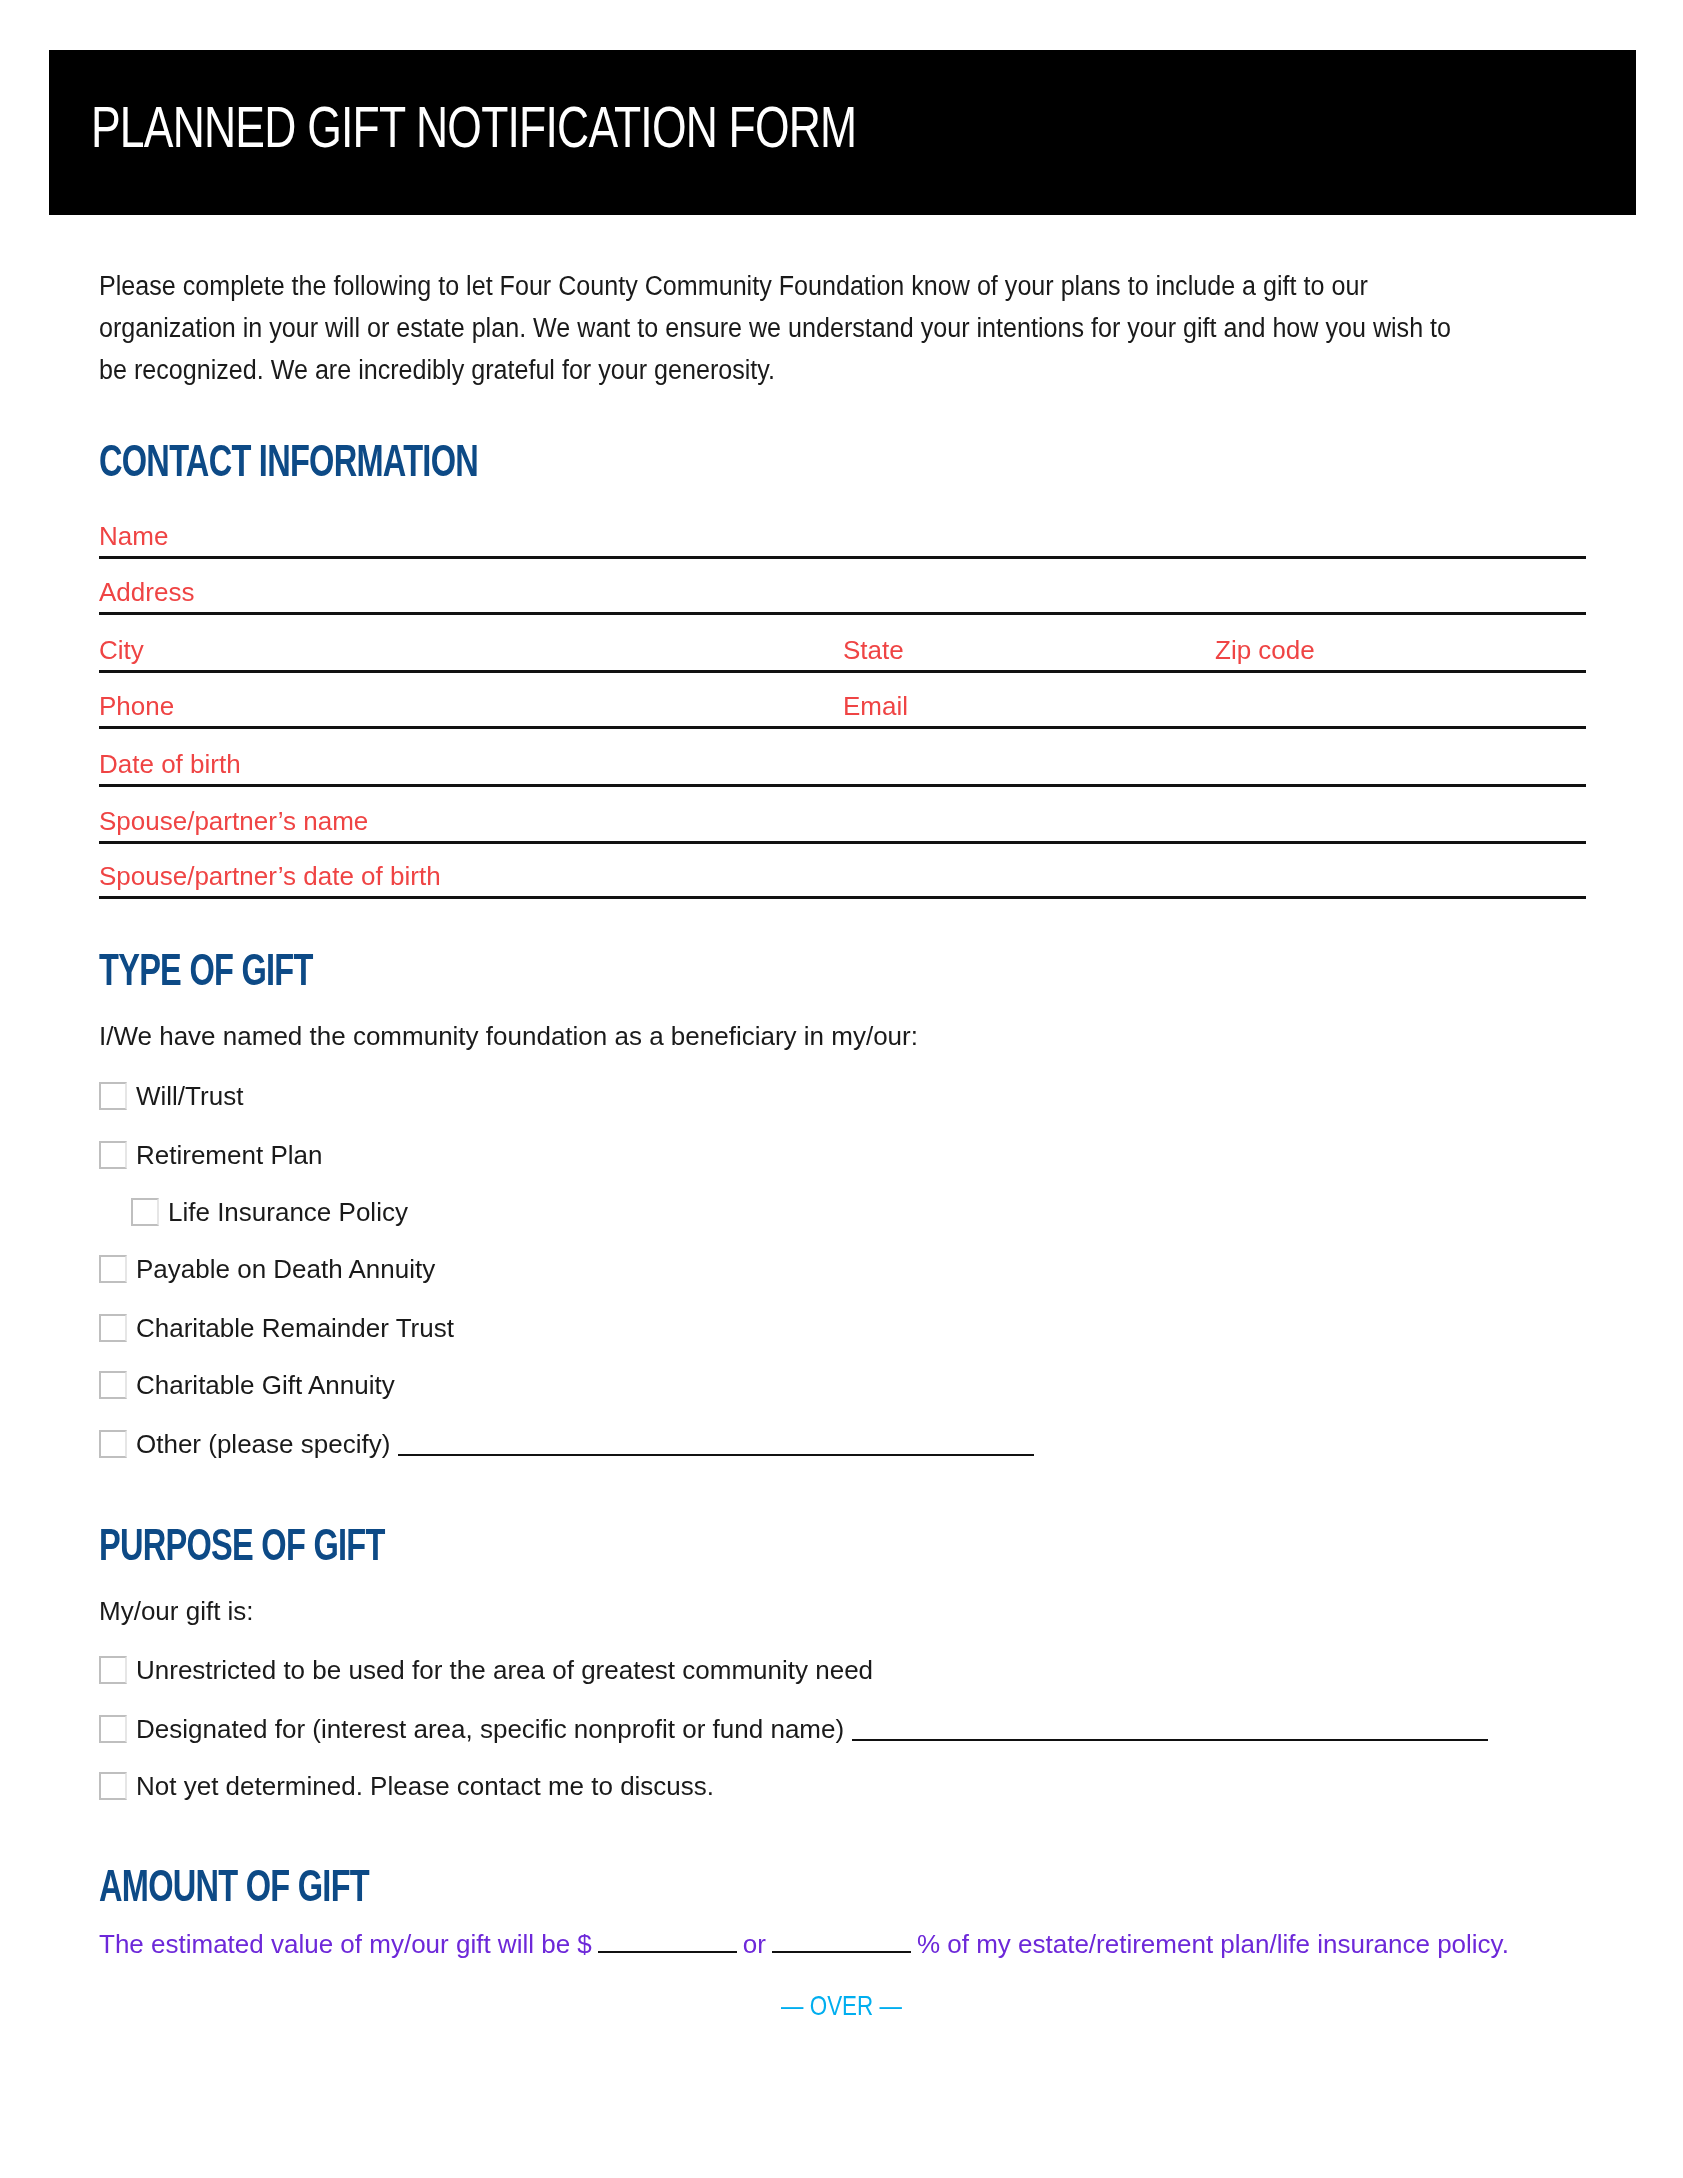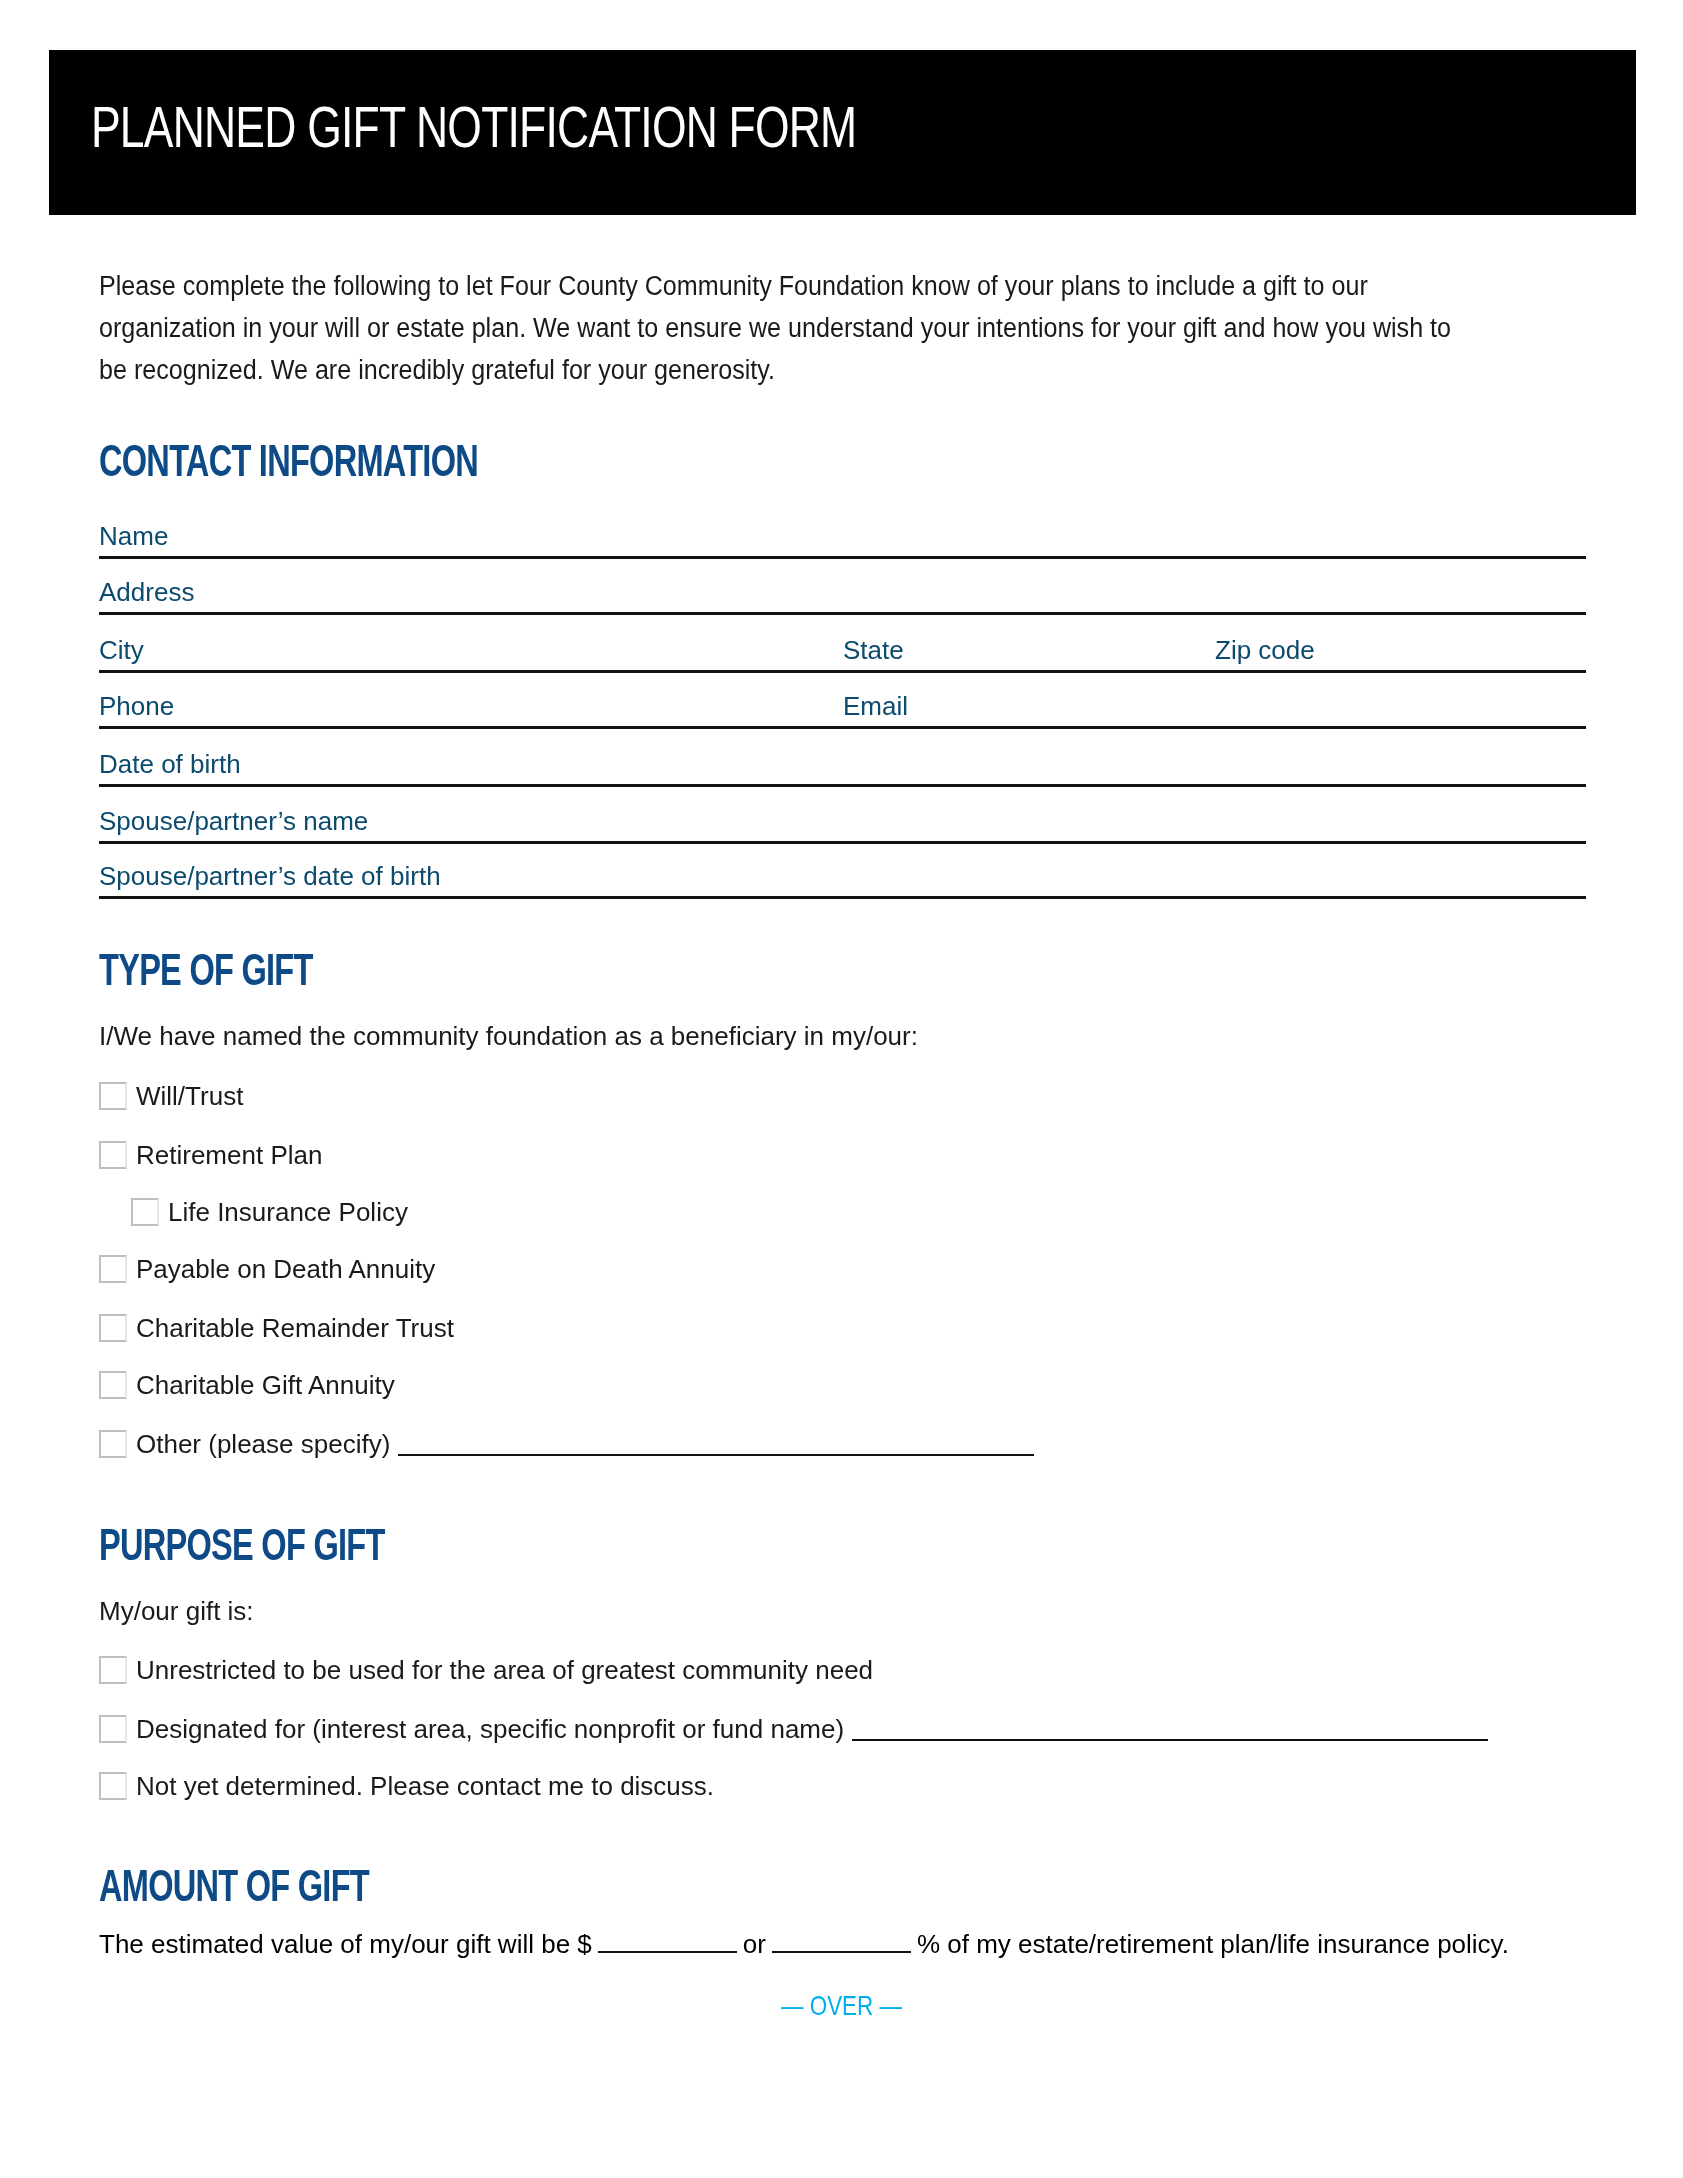--- a/index.html
+++ b/index.html
@@ -27,42 +27,42 @@
     position: absolute; left: 99px;
     font-family: "Liberation Sans Narrow", "Liberation Sans", sans-serif;
     font-size: 44px; color: #0d4a86; font-weight: bold; letter-spacing: -1px;
     transform: scaleX(0.74); transform-origin: left center; white-space: nowrap;
   }
   .field-row {
     position: absolute; left: 99px; width: 1487px; height: 48px;
     border-bottom: 3px solid #111;
   }
   .field-label {
-    position: absolute; bottom: 4px; font-size: 26px; color: #0c4a6e;
+    position: absolute; bottom: 4px; font-size: 26px; color: #ef4444;
     white-space: nowrap;
   }
   .text-line {
     position: absolute; left: 99px; font-size: 26px; color: #1a1a1a; white-space: nowrap;
   }
   .check-row {
     position: absolute; left: 99px; height: 34px; display: flex; align-items: center;
     white-space: nowrap;
   }
   .checkbox {
     width: 28px; height: 28px; box-sizing: border-box;
     border: 2px solid #bfbfbf; border-right-color: #e6e6e6; margin-right: 9px;
     background: #fff; flex: none;
   }
   .check-label { font-size: 26px; color: #1a1a1a; }
   .blank {
     display: inline-block; border-bottom: 2px solid #111; height: 22px; vertical-align: baseline;
     margin-left: 8px;
   }
   .amount-line {
-    position: absolute; left: 99px; top: 1929px; font-size: 26px; color: #000000; white-space: nowrap;
+    position: absolute; left: 99px; top: 1929px; font-size: 26px; color: #6d28d9; white-space: nowrap;
   }
   .amount-line .blank { margin: 0 6px; }
   .over {
     position: absolute; left: 0; width: 1683px; top: 1990px; text-align: center;
   }
   .over-inner {
     display: inline-block; color: #00aeef;
     font-family: "Liberation Sans Narrow", "Liberation Sans", sans-serif;
     font-size: 28px; transform: scaleX(0.8);
   }

